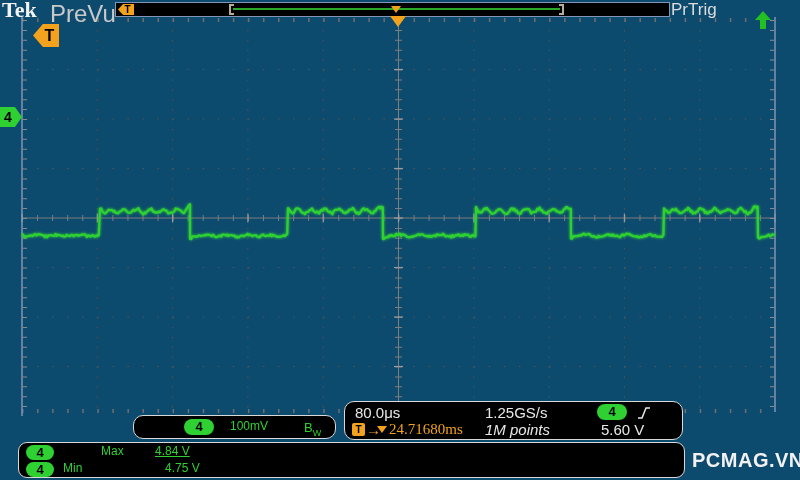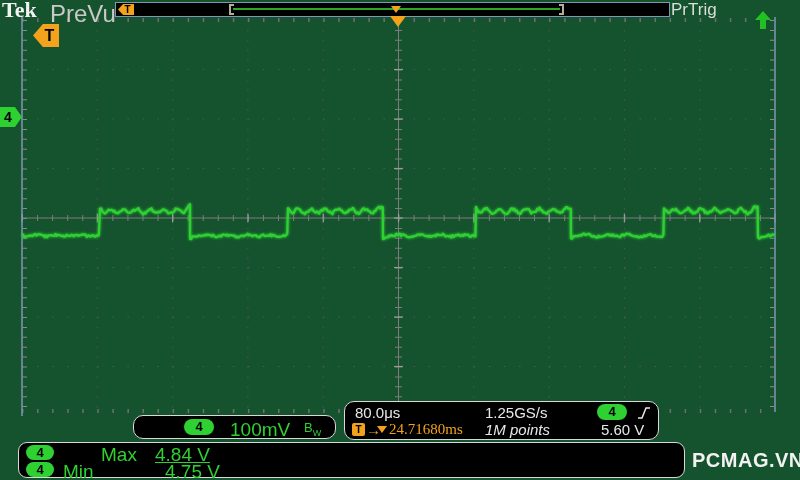--- a/index.html
+++ b/index.html
@@ -1,16 +1,16 @@
 <!DOCTYPE html>
 <html><head>
 <meta charset="utf-8">
 <style>
   html,body{margin:0;padding:0;background:#000;}
-  #screen{position:relative;width:800px;height:480px;background:#14532d;overflow:hidden;
+  #screen{position:relative;width:800px;height:480px;background:#0c4a6e;overflow:hidden;
           font-family:"Liberation Sans",sans-serif;color:#e8e8e8;}
   .abs{position:absolute;}
   #scope-svg{position:absolute;left:0;top:0;}
 
   
   .tek-logo{left:2px;top:-3px;font-family:"Liberation Serif",serif;font-weight:bold;font-size:22px;color:#f2f2f2;letter-spacing:0;}
   .prevu{left:50px;top:0;font-size:24px;color:#c9c9c9;}
   .prtrig{left:671px;top:0;font-size:17px;color:#dcdcdc;}
 
   
@@ -30,25 +30,25 @@
                color:#000;font-weight:bold;font-size:16px;text-align:center;line-height:23px;padding-left:7px;box-sizing:border-box;}
   .channel-tag{left:0px;top:107px;width:22px;height:20px;background:#2fd032;
                clip-path:polygon(0 0,68% 0,100% 50%,68% 100%,0 100%);
                color:#000;font-weight:bold;font-size:14px;text-align:left;line-height:20px;padding-left:4px;box-sizing:border-box;}
 
   
   .rbox{border:1px solid #d8d8d8;border-radius:10px;background:#000;box-sizing:border-box;}
   .ch-box{left:133px;top:415px;width:203px;height:24px;}
   .badge{background:#2fd032;color:#000;font-weight:bold;font-size:13px;text-align:center;
          border-radius:9px;width:30px;height:16px;line-height:16px;}
-  .green-txt{color:#2fd032;font-size:19px;}
+  .green-txt{color:#2fd032;font-size:12px;}
   .bw{font-size:13px;color:#2fd032;}
   .bw sub{font-size:9px;}
 
-  .horiz-box{left:344px;top:401px;width:315px;height:39px;}
+  .horiz-box{left:344px;top:401px;width:339px;height:39px;}
   .white-txt{color:#e8e8e8;font-size:15px;}
   .orange-txt{color:#f2a21c;font-size:15px;}
   .tsq{width:13px;height:13px;background:#f2a21c;border-radius:2px;color:#000;font-size:10px;font-weight:bold;text-align:center;line-height:13px;}
   .dmark{width:0;height:0;border-left:5px solid transparent;border-right:5px solid transparent;border-top:7px solid #f2a21c;}
 
   .meas-box{left:18px;top:442px;width:667px;height:36px;border-radius:9px;}
   .meas-row{position:absolute;left:0;width:100%;height:17px;}
 
   .watermark{left:692px;top:449px;font-size:20px;font-weight:bold;color:#f2f2f2;letter-spacing:0.5px;}
 </style>

